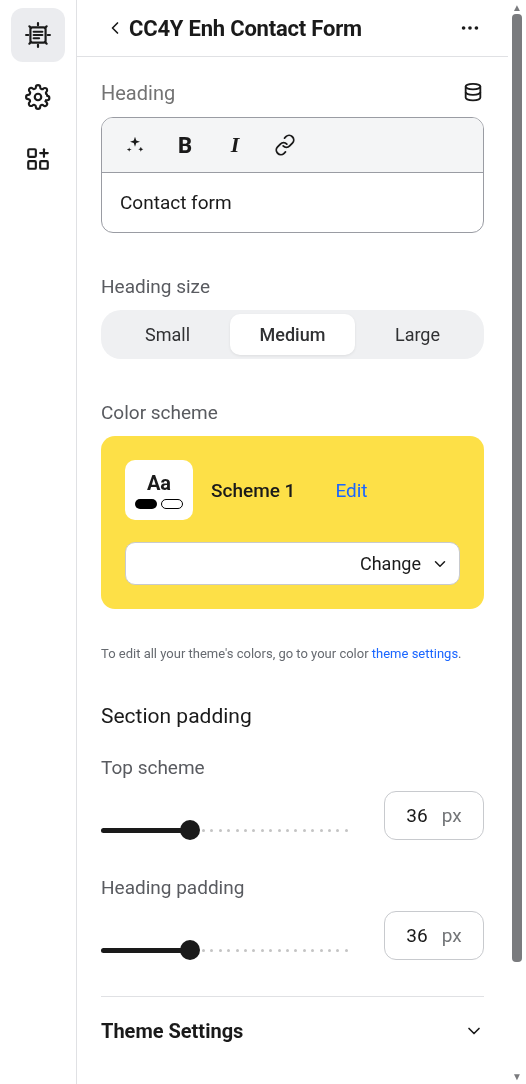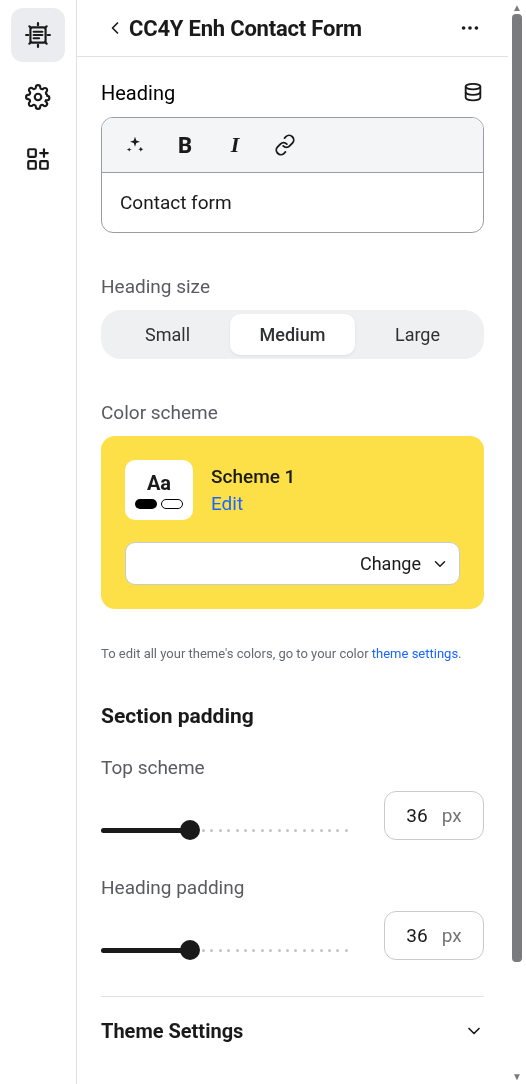--- a/index.html
+++ b/index.html
@@ -85,21 +85,21 @@
     }
     .field-label-row {
       display:flex;
       align-items:center;
       justify-content:space-between;
       margin-bottom: 12px;
     }
     .field-label {
       font-size: 20px;
       font-weight: 400;
-      color: #000000;
+      color: #737373;
     }
     .db-icon {width:22px;height:22px; color:#1a1a1a;}
 
     .rte {
       border: 1px solid #9a9ca3;
       border-radius: 12px;
       overflow: hidden;
       margin-bottom: 42px;
     }
     .rte-toolbar {
@@ -173,23 +173,23 @@
       align-items:center;
       justify-content:center;
       gap:4px;
       padding:6px;
     }
     .swatch-text {font-size:20px;font-weight:700;}
     .swatch-pills {display:flex;gap:4px;}
     .pill {width:22px;height:10px;border-radius:5px;}
     .pill.solid {background:#000;}
     .pill.outline {border:1.5px solid #000;}
-    .scheme-labels {display:flex;flex-direction:column;gap:4px;}
+    .scheme-labels {display:flex;flex-direction:row;gap:4px;}
     .scheme-name {font-size:19px;font-weight:500;}
-    .edit-link {font-size:19px;color:#1a66ff;cursor:pointer;}
+    .edit-link {font-size:19px;color:#1a66ff;cursor:pointer;margin-left:36px;}
     .change-btn {
       background:#fff;
       border:1px solid #c8cace;
       border-radius:10px;
       padding:10px;
       display:flex;align-items:center;justify-content:flex-end;gap:10px;
       font-size:18px;
       cursor:pointer;
     }
 
@@ -197,21 +197,21 @@
       font-size:13px;
       color:#666a70;
       line-height:1.55;
       margin-bottom: 40px;
       margin-top: 35px;
     }
     .hint-text a {color:#1a66ff;text-decoration:none;cursor:pointer;}
 
     .section-title {
       font-size:21px;
-      font-weight:700;
+      font-weight:400;
       margin-bottom: 28px;
       color:#1a1a1a;
     }
 
     .slider-group {margin-bottom: 36px;}
     .slider-row {
       display:flex;
       align-items:flex-end;
       gap:36px;
     }

